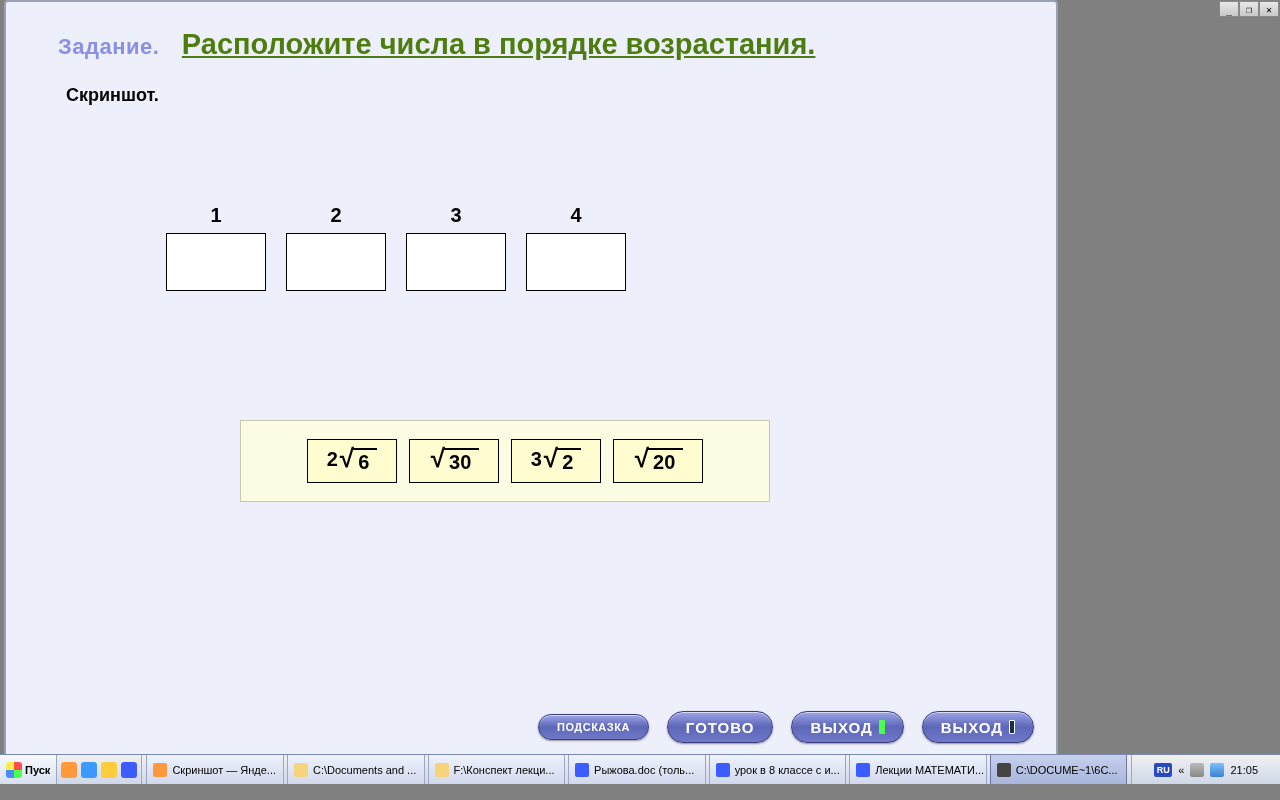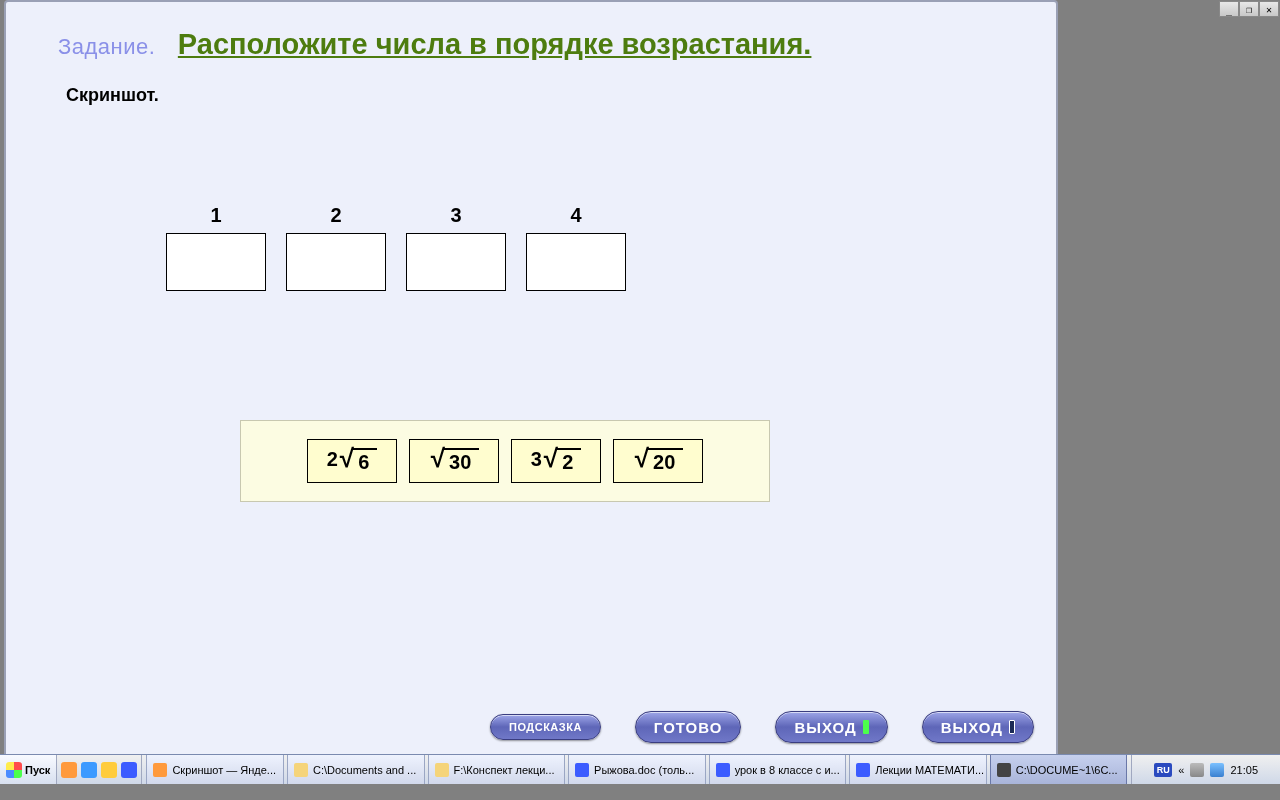--- a/index.html
+++ b/index.html
@@ -36,21 +36,21 @@
   width: 1054px; height: 765px;
   background: #edf0fb;
   border: 2px solid #9aa0b5;
   border-radius: 4px;
 }
 .header {
   padding: 26px 40px 8px 52px;
 }
 .task-label {
   color: #8a90e8;
-  font-weight: normal;
+  font-weight: bold;
   font-size: 22px;
   letter-spacing: 0.5px;
   margin-right: 18px;
 }
 .task-text {
   color: #4d7c0f;
   font-weight: bold;
   font-size: 29px;
   text-decoration: underline;
 }
@@ -127,21 +127,20 @@
   background: linear-gradient(#9da5e8, #5e66b8 50%, #7078c8);
   border: 1px solid #3a3d80;
   box-shadow: inset 0 1px 0 rgba(255,255,255,.6), 0 1px 2px rgba(0,0,0,.4);
   color: #fff;
   font-weight: bold;
   font-size: 15px;
   letter-spacing: 1px;
   display: flex; align-items: center;
   cursor: pointer;
   font-family: Arial, sans-serif;
-  margin-left: 16px;
 }
 .pill.small { height: 26px; font-size: 11px; letter-spacing: 0.5px; }
 .pill .mark { width: 6px; height: 14px; margin-left: 6px; border-radius: 1px; }
 .pill .mark.green { background: #4cff4c; }
 .pill .mark.dark { background: #1a2a55; border:1px solid #fff; }
 
 
 .taskbar {
   position: absolute;
   left: 0; bottom: 16px;

